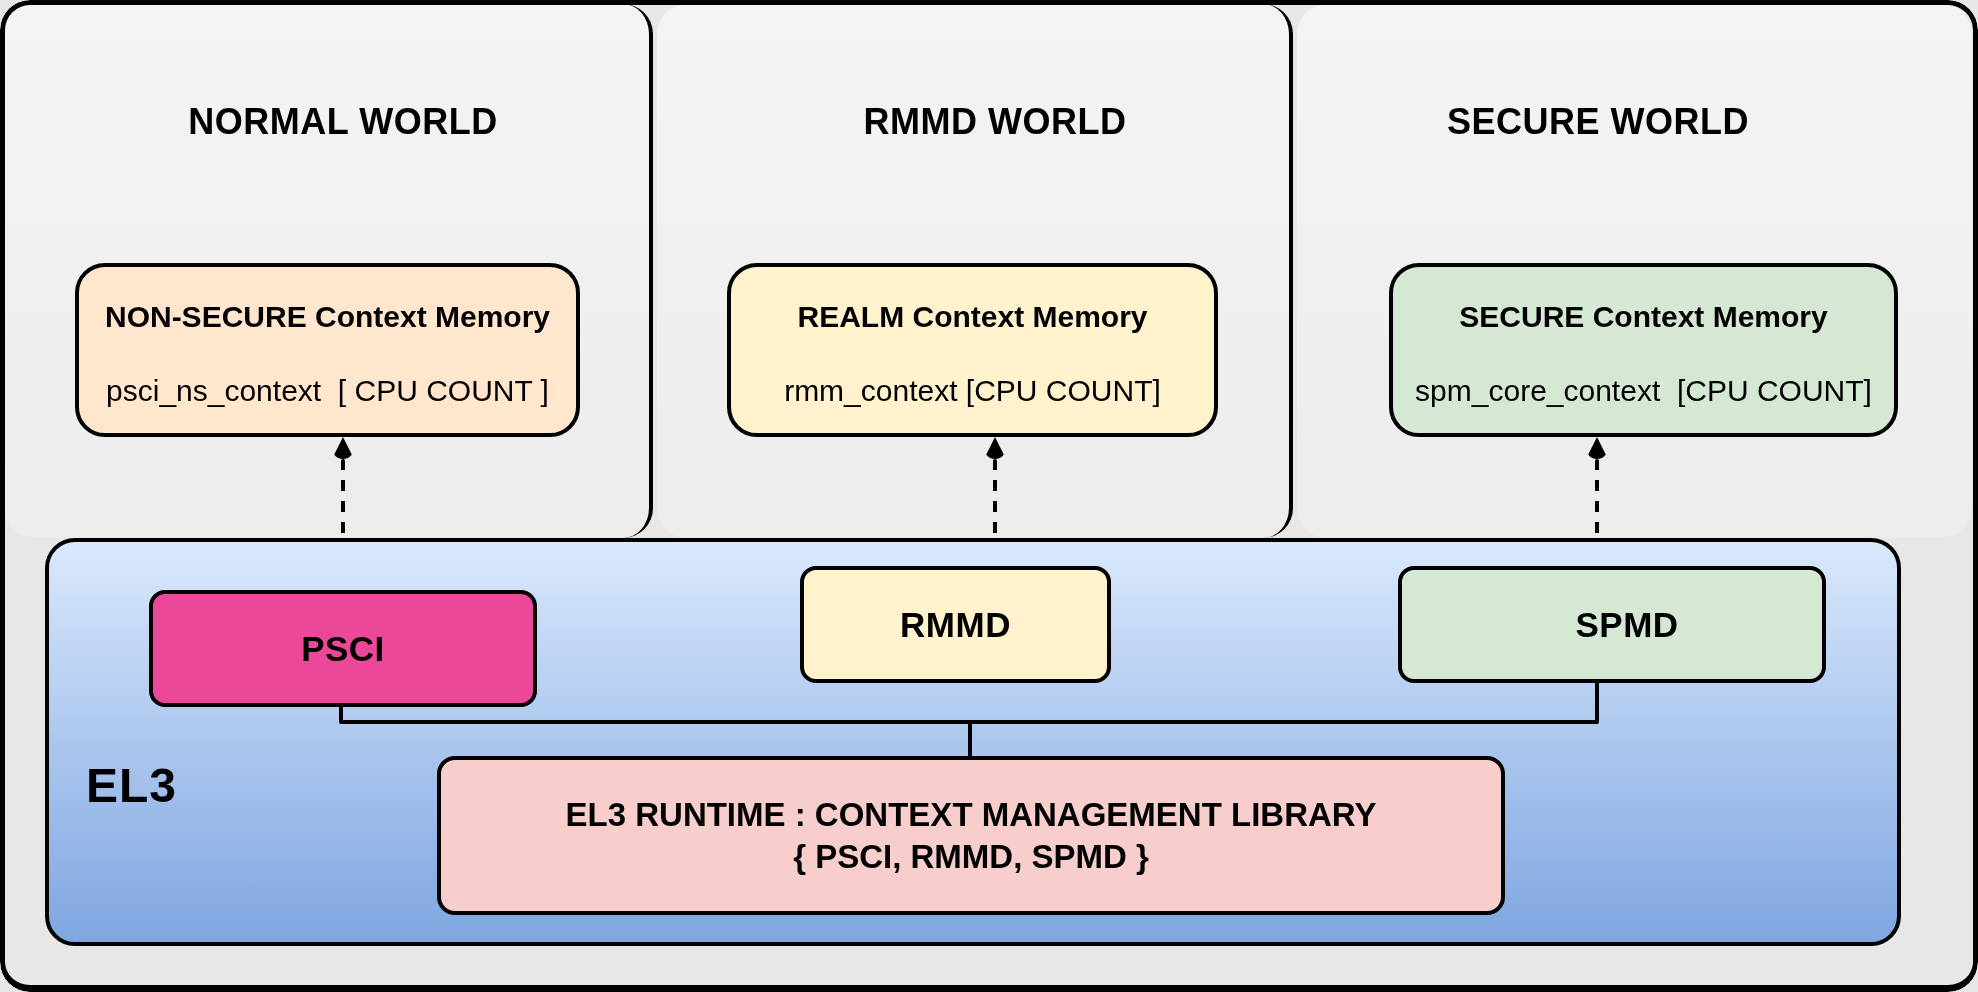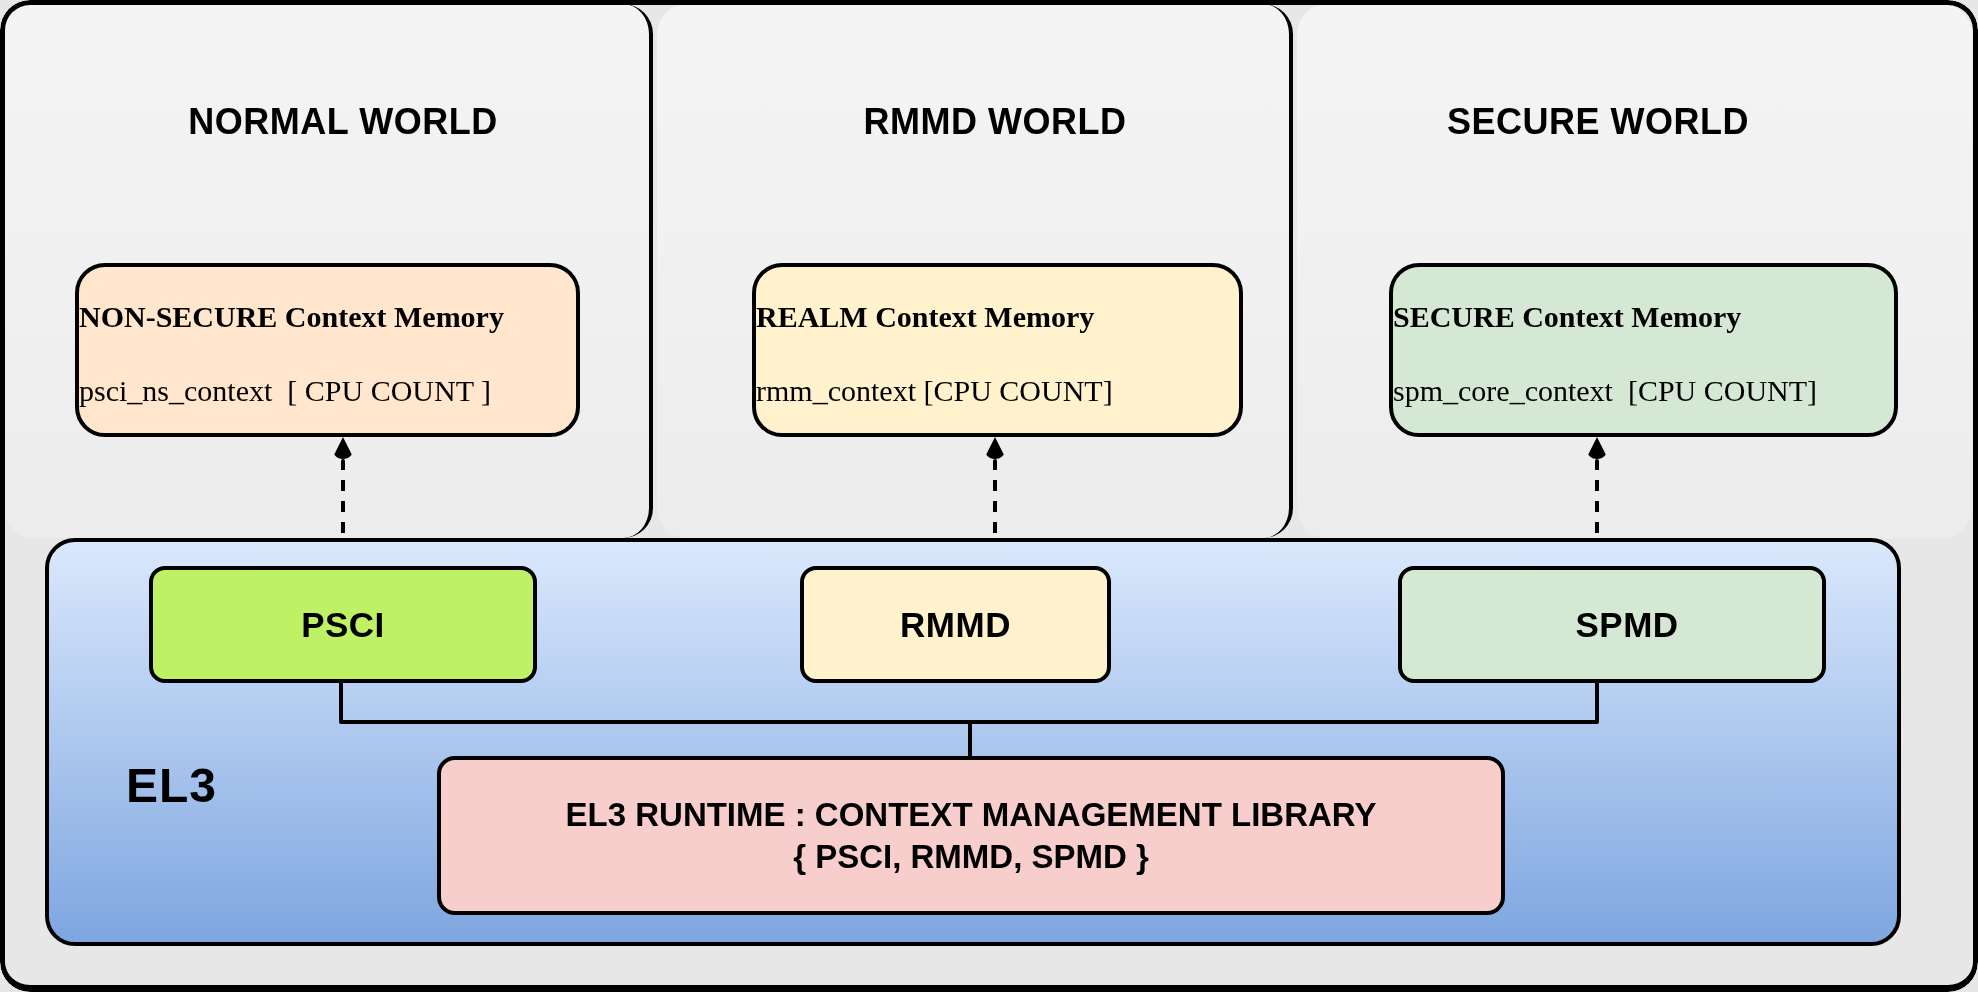--- a/index.html
+++ b/index.html
@@ -17,43 +17,43 @@
   .panel.p3{left:1297px;width:675px;}
 
   .world-title{
     position:absolute;top:101px;transform:translateX(-50%);
     font-size:36px;font-weight:bold;letter-spacing:.5px;white-space:nowrap;
   }
 
   
   .mem{
     position:absolute;top:263px;height:174px;border:4px solid #000;
-    display:flex;flex-direction:column;align-items:flex-start;justify-content:center;
-    gap:44px;padding-top:8px;text-align:center;font-family:Liberation Serif, serif;
+    display:flex;flex-direction:column;align-items:center;justify-content:center;
+    gap:44px;padding-top:8px;text-align:center;
   }
   .mem .mem-title{font-size:30px;font-weight:bold;line-height:30px;white-space:pre;}
   .mem .mem-code{font-size:30px;line-height:30px;white-space:pre;}
   .mem.m1{left:75px;width:505px;}
   .mem.m2{left:727px;width:491px;}
   .mem.m3{left:1365px;width:509px;}
 
   
   .arrow{position:absolute;top:437px;height:129px;width:24px;transform:translateX(-50%);
          display:flex;flex-direction:column;align-items:center;}
   .ah{width:0;height:0;border-left:11px solid transparent;border-right:11px solid transparent;}
   .ah.up{border-bottom:22px solid #000;}
   .ah.down{border-top:22px solid #000;}
   .dash{flex:1;width:4px;background:repeating-linear-gradient(180deg,#000 0 11px,transparent 11px 21px);}
 
   
   .el3{
     position:absolute;left:45px;top:538px;width:1856px;height:408px;
     border:4px solid #000;background:linear-gradient(180deg,#dae8fc 0%,#7ea6e0 100%);
   }
-  .el3-label{position:absolute;left:86px;top:758px;font-size:48px;font-weight:bold;letter-spacing:1px;margin-left:40px;}
+  .el3-label{position:absolute;left:86px;top:758px;font-size:48px;font-weight:bold;letter-spacing:1px;}
 
   .dispatcher{
     position:absolute;top:566px;height:117px;border:4px solid #000;border-radius:16px;
     display:flex;align-items:center;justify-content:center;
     font-size:35px;font-weight:bold;letter-spacing:.5px;
   }
   .d1{left:149px;width:388px;}
   .d2{left:800px;width:311px;}
   .d3{left:1398px;width:428px;padding-left:30px;}
 
@@ -83,21 +83,21 @@
   <div class="panel p3"></div>
 
   <div class="world-title" style="left:343px">NORMAL WORLD</div>
   <div class="world-title" style="left:995px">RMMD WORLD</div>
   <div class="world-title" style="left:1598px">SECURE WORLD</div>
 
   <div class="mem m1" style="background: rgb(255, 230, 204);">
     <div class="mem-title">NON-SECURE Context Memory</div>
     <div class="mem-code">psci_ns_context  [ CPU COUNT ]</div>
   </div>
-  <div class="mem m2" style="background: rgb(255, 242, 204); margin-left: 25px;">
+  <div class="mem m2" style="background: rgb(255, 242, 204);">
     <div class="mem-title">REALM Context Memory</div>
     <div class="mem-code">rmm_context [CPU COUNT]</div>
   </div>
   <div class="mem m3" style="background: rgb(213, 232, 212); margin-left: 24px;">
     <div class="mem-title">SECURE Context Memory</div>
     <div class="mem-code">spm_core_context  [CPU COUNT]</div>
   </div>
 
   <div class="arrow" style="left:343px">
     <div class="ah up"></div>
@@ -116,21 +116,21 @@
   </div>
 
   <div class="el3"></div>
   <div class="el3-label">EL3</div>
 
   <div class="conn v1"></div>
   <div class="conn v2"></div>
   <div class="conn bus"></div>
   <div class="conn v3"></div>
 
-  <div class="dispatcher d1" style="background: #bef264;">PSCI</div>
+  <div class="dispatcher d1" style="background: #ec4899; margin-top: 24px;">PSCI</div>
   <div class="dispatcher d2" style="background: rgb(255, 242, 204);">RMMD</div>
   <div class="dispatcher d3" style="background: rgb(213, 232, 212);">SPMD</div>
 
   <div class="runtime" style="background: rgb(248, 206, 204);">
     <div class="rt-line">EL3 RUNTIME : CONTEXT MANAGEMENT LIBRARY</div>
     <div class="rt-line">{ PSCI, RMMD, SPMD }</div>
   </div>
 
   <div class="frame"></div>
 </div>

